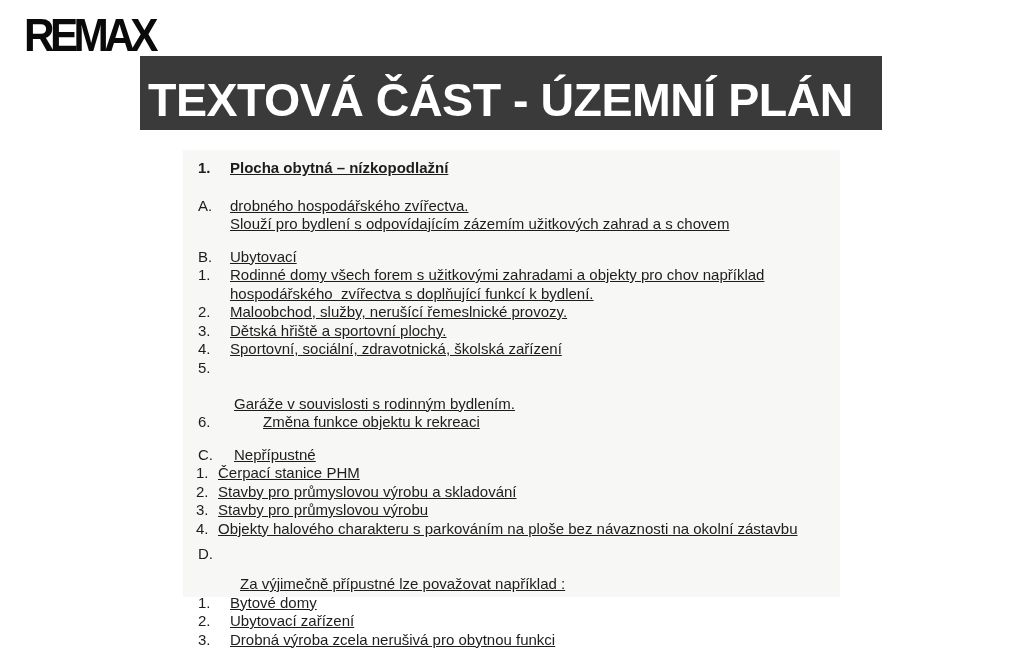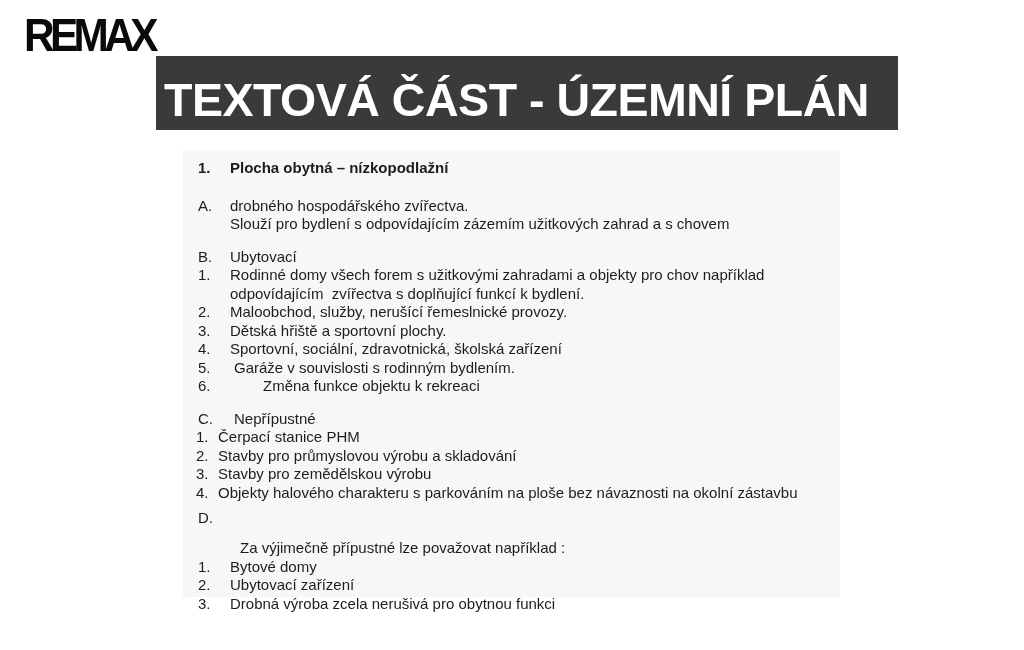--- a/index.html
+++ b/index.html
@@ -20,21 +20,21 @@
     transform: scaleX(0.92); transform-origin: left top;
     white-space: nowrap;
   }
 
   
   .title-bar {
     position: absolute; left: 140px; top: 56px;
     width: 742px; height: 74px;
     background: #3a3a3a;
     display: flex; align-items: center;
-    box-sizing: border-box; padding: 16px 6px 4px 8px; margin-left: 16px;
+    box-sizing: border-box; padding: 16px 6px 4px 8px;
   }
   .title-bar .title-text {
     color: #ffffff; font-weight: bold; font-size: 47px;
     letter-spacing: -0.5px; white-space: nowrap;
     transform: scaleX(0.99); transform-origin: left center;
   }
 
   
   .doc {
     position: absolute; left: 183px; top: 150px;
@@ -45,21 +45,21 @@
     color: #1d1d1d;
   }
   .row {
     display: flex;
     font-size: 15px; line-height: 18.5px;
     color: #1d1d1d;
   }
   .row .marker { width: 32px; flex: 0 0 auto; }
   .row.tight .marker { width: 22px; margin-left: -2px; }
   .row.bold { font-weight: bold; }
-  .row .text { flex: 1 1 auto; }
+  .row .text { flex: 1 1 auto; text-decoration: underline; }
   .row .line { white-space: pre-wrap; }
 </style>
 </head>
 <body style="background: rgb(255, 255, 255);">
 
 <div class="slide">
 
   <div class="logo" style="color: rgb(10, 10, 10);">REMAX</div>
 
   <div class="title-bar" style="background: rgb(58, 58, 58);">
@@ -87,21 +87,21 @@
     <div class="marker">B.</div>
     <div class="text">
             <div class="line">Ubytovací</div>
           </div>
   </div>
 
   <div class="row">
     <div class="marker">1.</div>
     <div class="text">
             <div class="line">Rodinné domy všech forem s užitkovými zahradami a objekty pro chov například</div>
-            <div class="line">odpovídajícím  zvířectva s doplňující funkcí k bydlení.</div>
+            <div class="line">hospodářského  zvířectva s doplňující funkcí k bydlení.</div>
           </div>
   </div>
 
   <div class="row">
     <div class="marker">2.</div>
     <div class="text">
             <div class="line">Maloobchod, služby, nerušící řemeslnické provozy.</div>
           </div>
   </div>
 
@@ -114,21 +114,21 @@
 
   <div class="row">
     <div class="marker">4.</div>
     <div class="text">
             <div class="line">Sportovní, sociální, zdravotnická, školská zařízení</div>
           </div>
   </div>
 
   <div class="row">
     <div class="marker">5.</div>
-    <div class="text" style="padding-left: 4px;">
+    <div class="text" style="padding-left: 4px; margin-top: 36px;">
             <div class="line">Garáže v souvislosti s rodinným bydlením.</div>
           </div>
   </div>
 
   <div class="row">
     <div class="marker">6.</div>
     <div class="text" style="padding-left: 4px; margin-left: 29px;">
             <div class="line">Změna funkce objektu k rekreaci</div>
           </div>
   </div>
@@ -150,21 +150,21 @@
   <div class="row tight">
     <div class="marker">2.</div>
     <div class="text">
             <div class="line">Stavby pro průmyslovou výrobu a skladování</div>
           </div>
   </div>
 
   <div class="row tight">
     <div class="marker">3.</div>
     <div class="text">
-            <div class="line">Stavby pro zemědělskou výrobu</div>
+            <div class="line">Stavby pro průmyslovou výrobu</div>
           </div>
   </div>
 
   <div class="row tight">
     <div class="marker">4.</div>
     <div class="text">
             <div class="line">Objekty halového charakteru s parkováním na ploše bez návaznosti na okolní zástavbu</div>
           </div>
   </div>
 

